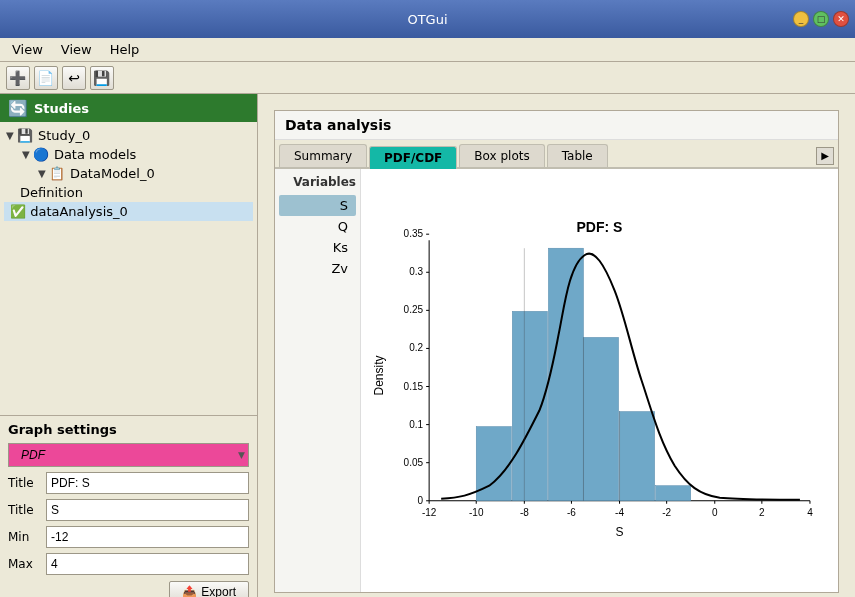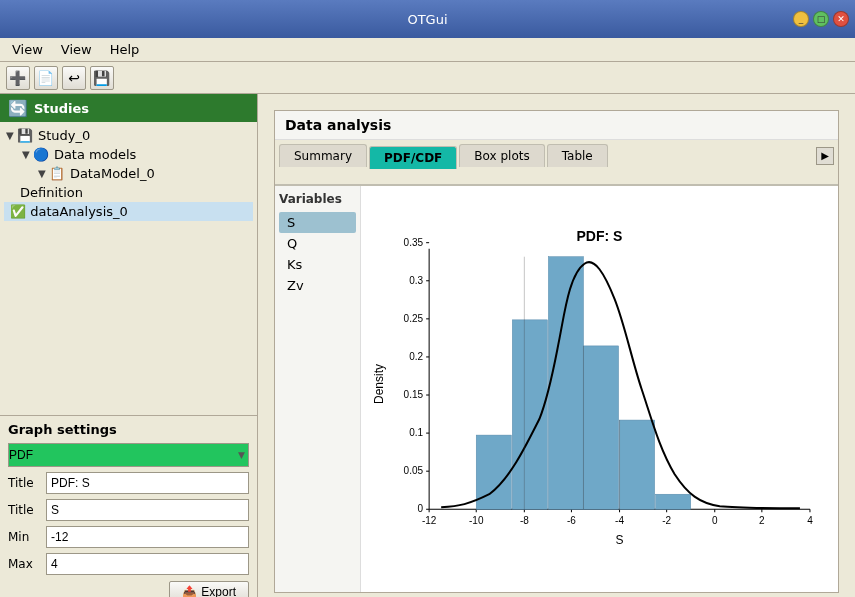--- a/index.html
+++ b/index.html
@@ -150,26 +150,27 @@
       font-size: 12px;
     }
     .combo-wrapper {
       position: relative;
       flex: 1;
     }
     .combo-select {
       width: 100%;
       height: 24px;
       border: 1px solid #9c9787;
-      background: #22c55e;
-      padding: 1px 0;
+      background: #ec4899;
+      padding: 1px 12px;
       font-size: 12px;
       appearance: none;
       -webkit-appearance: none;
       padding-right: 20px;
+      font-style: italic;
     }
     .combo-arrow {
       position: absolute;
       right: 4px;
       top: 50%;
       transform: translateY(-50%);
       font-size: 9px;
       pointer-events: none;
       color: #555;
     }
@@ -217,27 +218,28 @@
     .panel-title {
       padding: 6px 10px;
       font-size: 14px;
       font-weight: bold;
       border-bottom: 1px solid #ddd;
       background: #f5f5f2;
     }
     .panel-body {
       display: flex;
       flex: 1;
+      text-align: right;
     }
     .tab-bar {
       display: flex;
       align-items: center;
       background: #ece9d8;
       border-bottom: 2px solid #c0bdb0;
-      padding: 4px 4px 17px;
+      padding: 4px 4px 0;
       gap: 2px;
     }
     .tab {
       padding: 4px 14px;
       border: 1px solid #c0bdb0;
       background: #ddd9ce;
       cursor: pointer;
       font-size: 12px;
       border-bottom: none;
       border-radius: 3px 3px 0 0;

